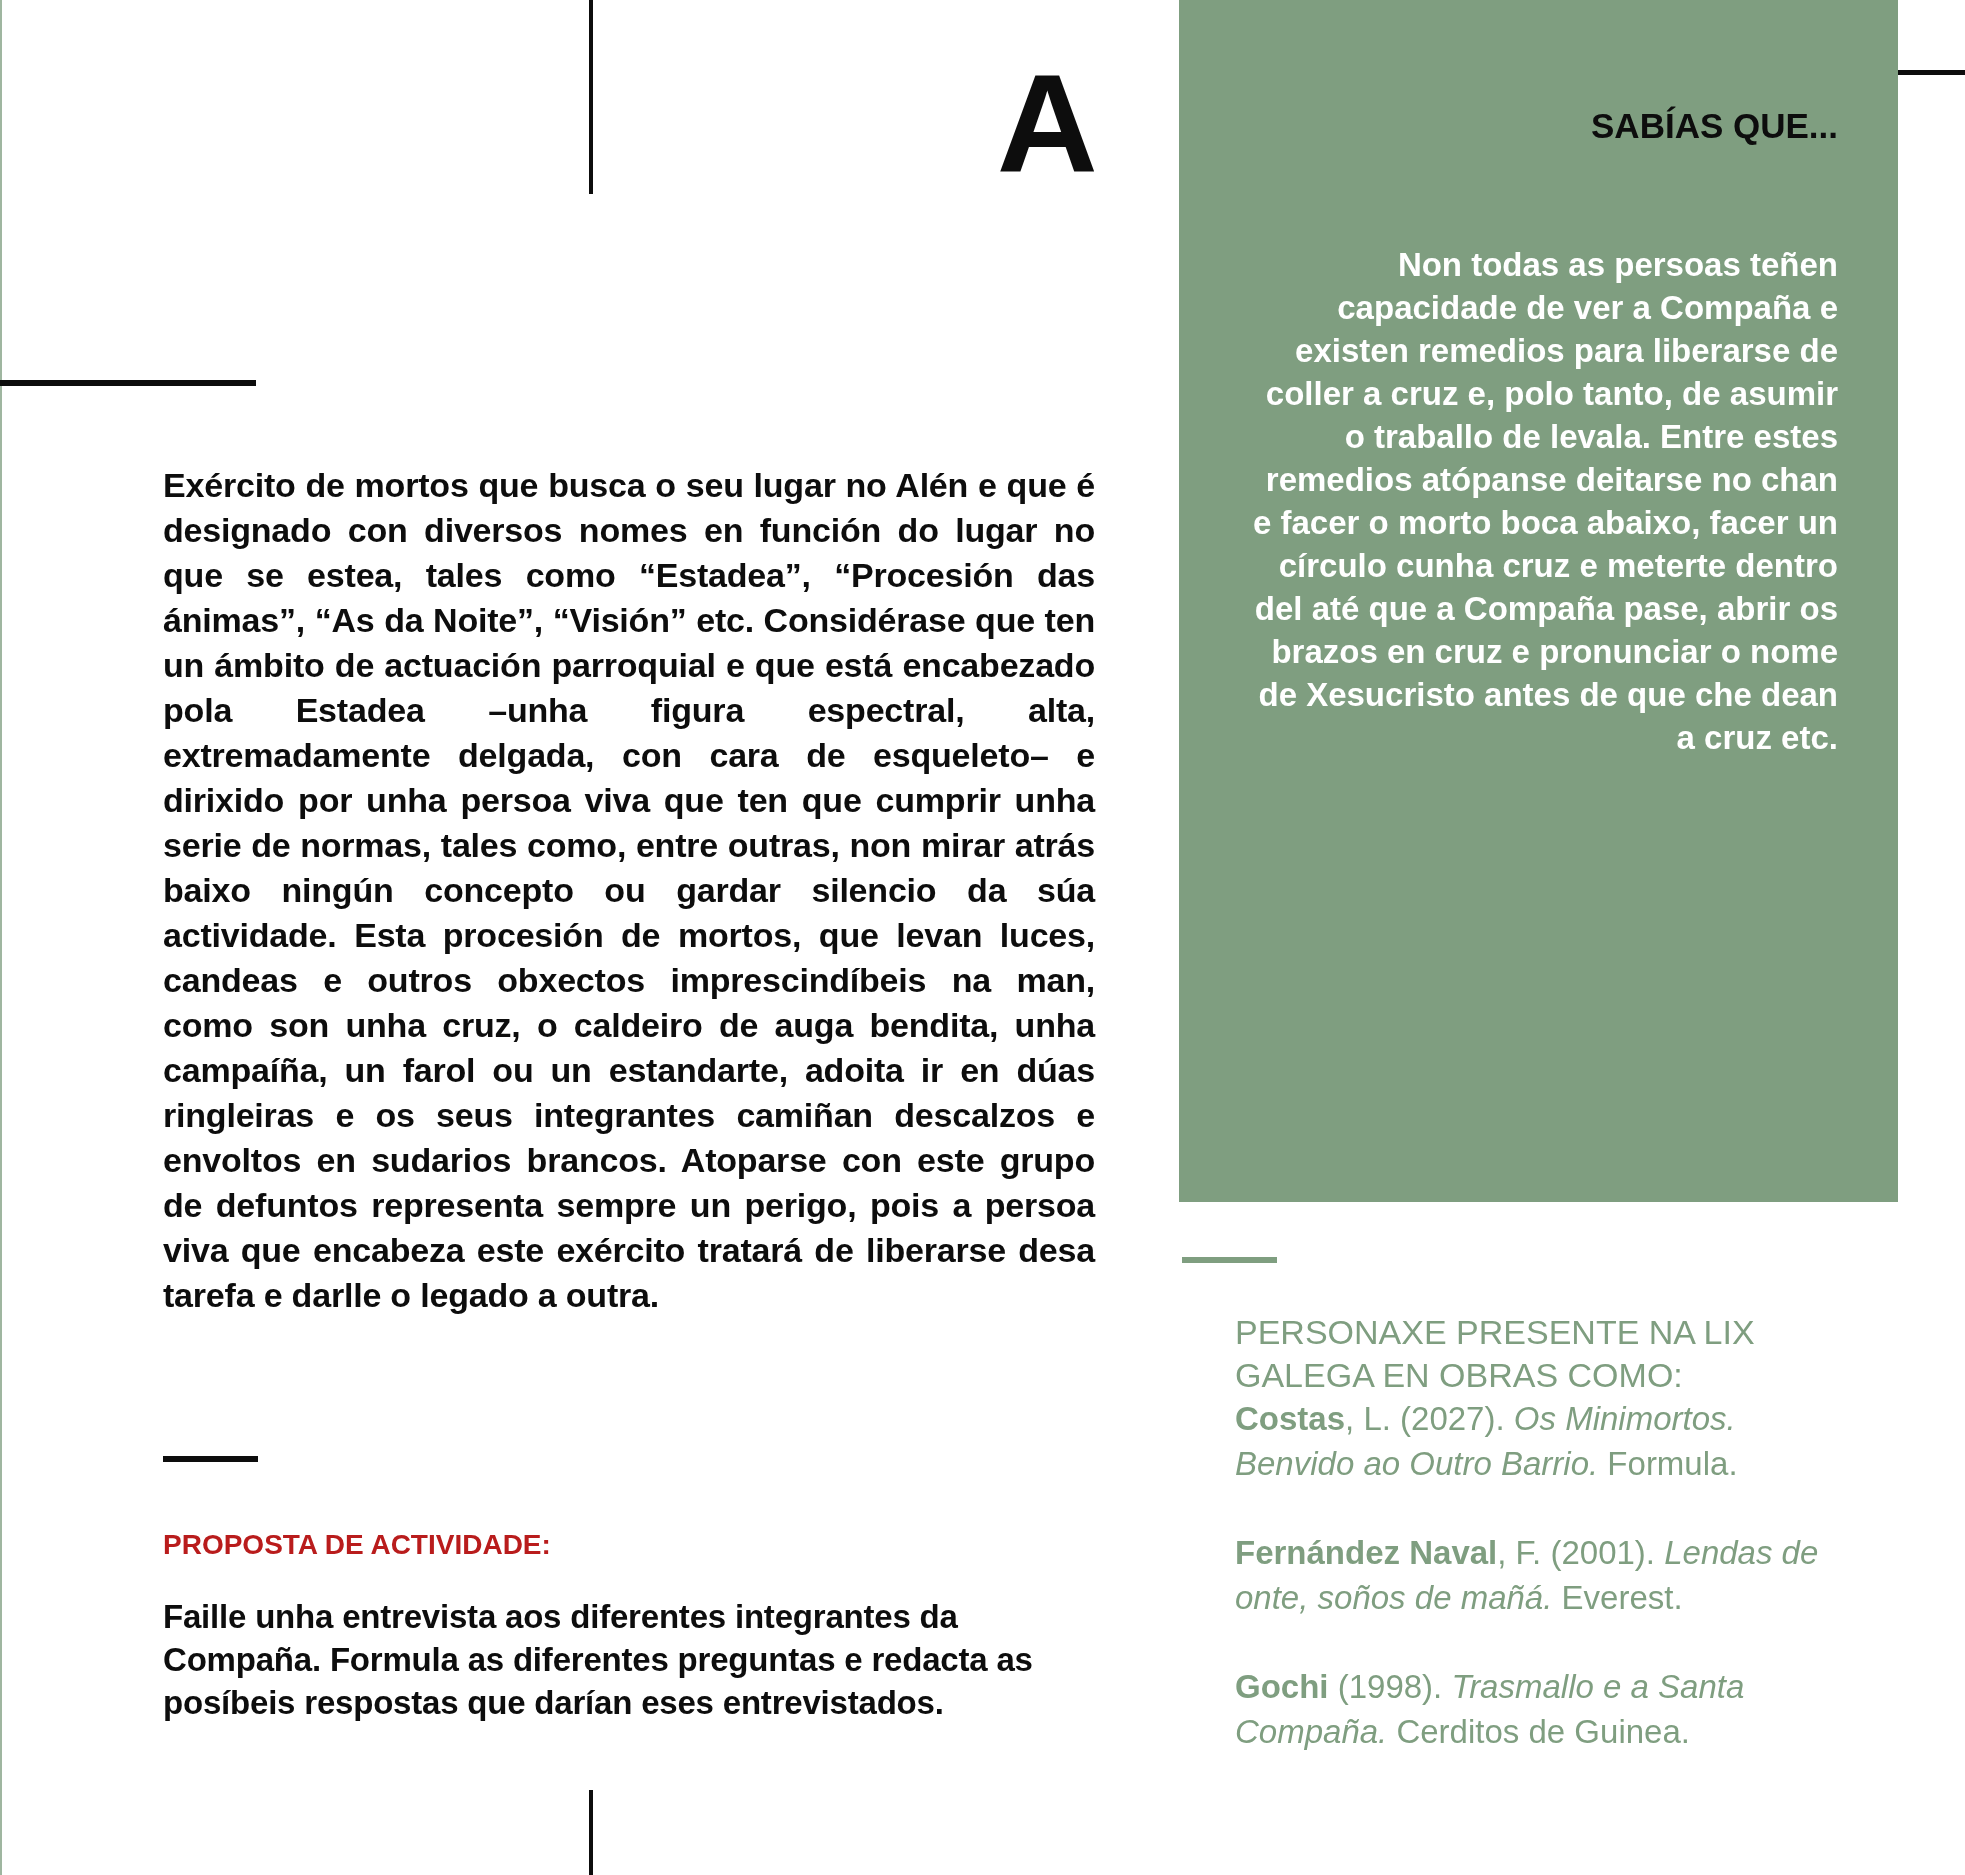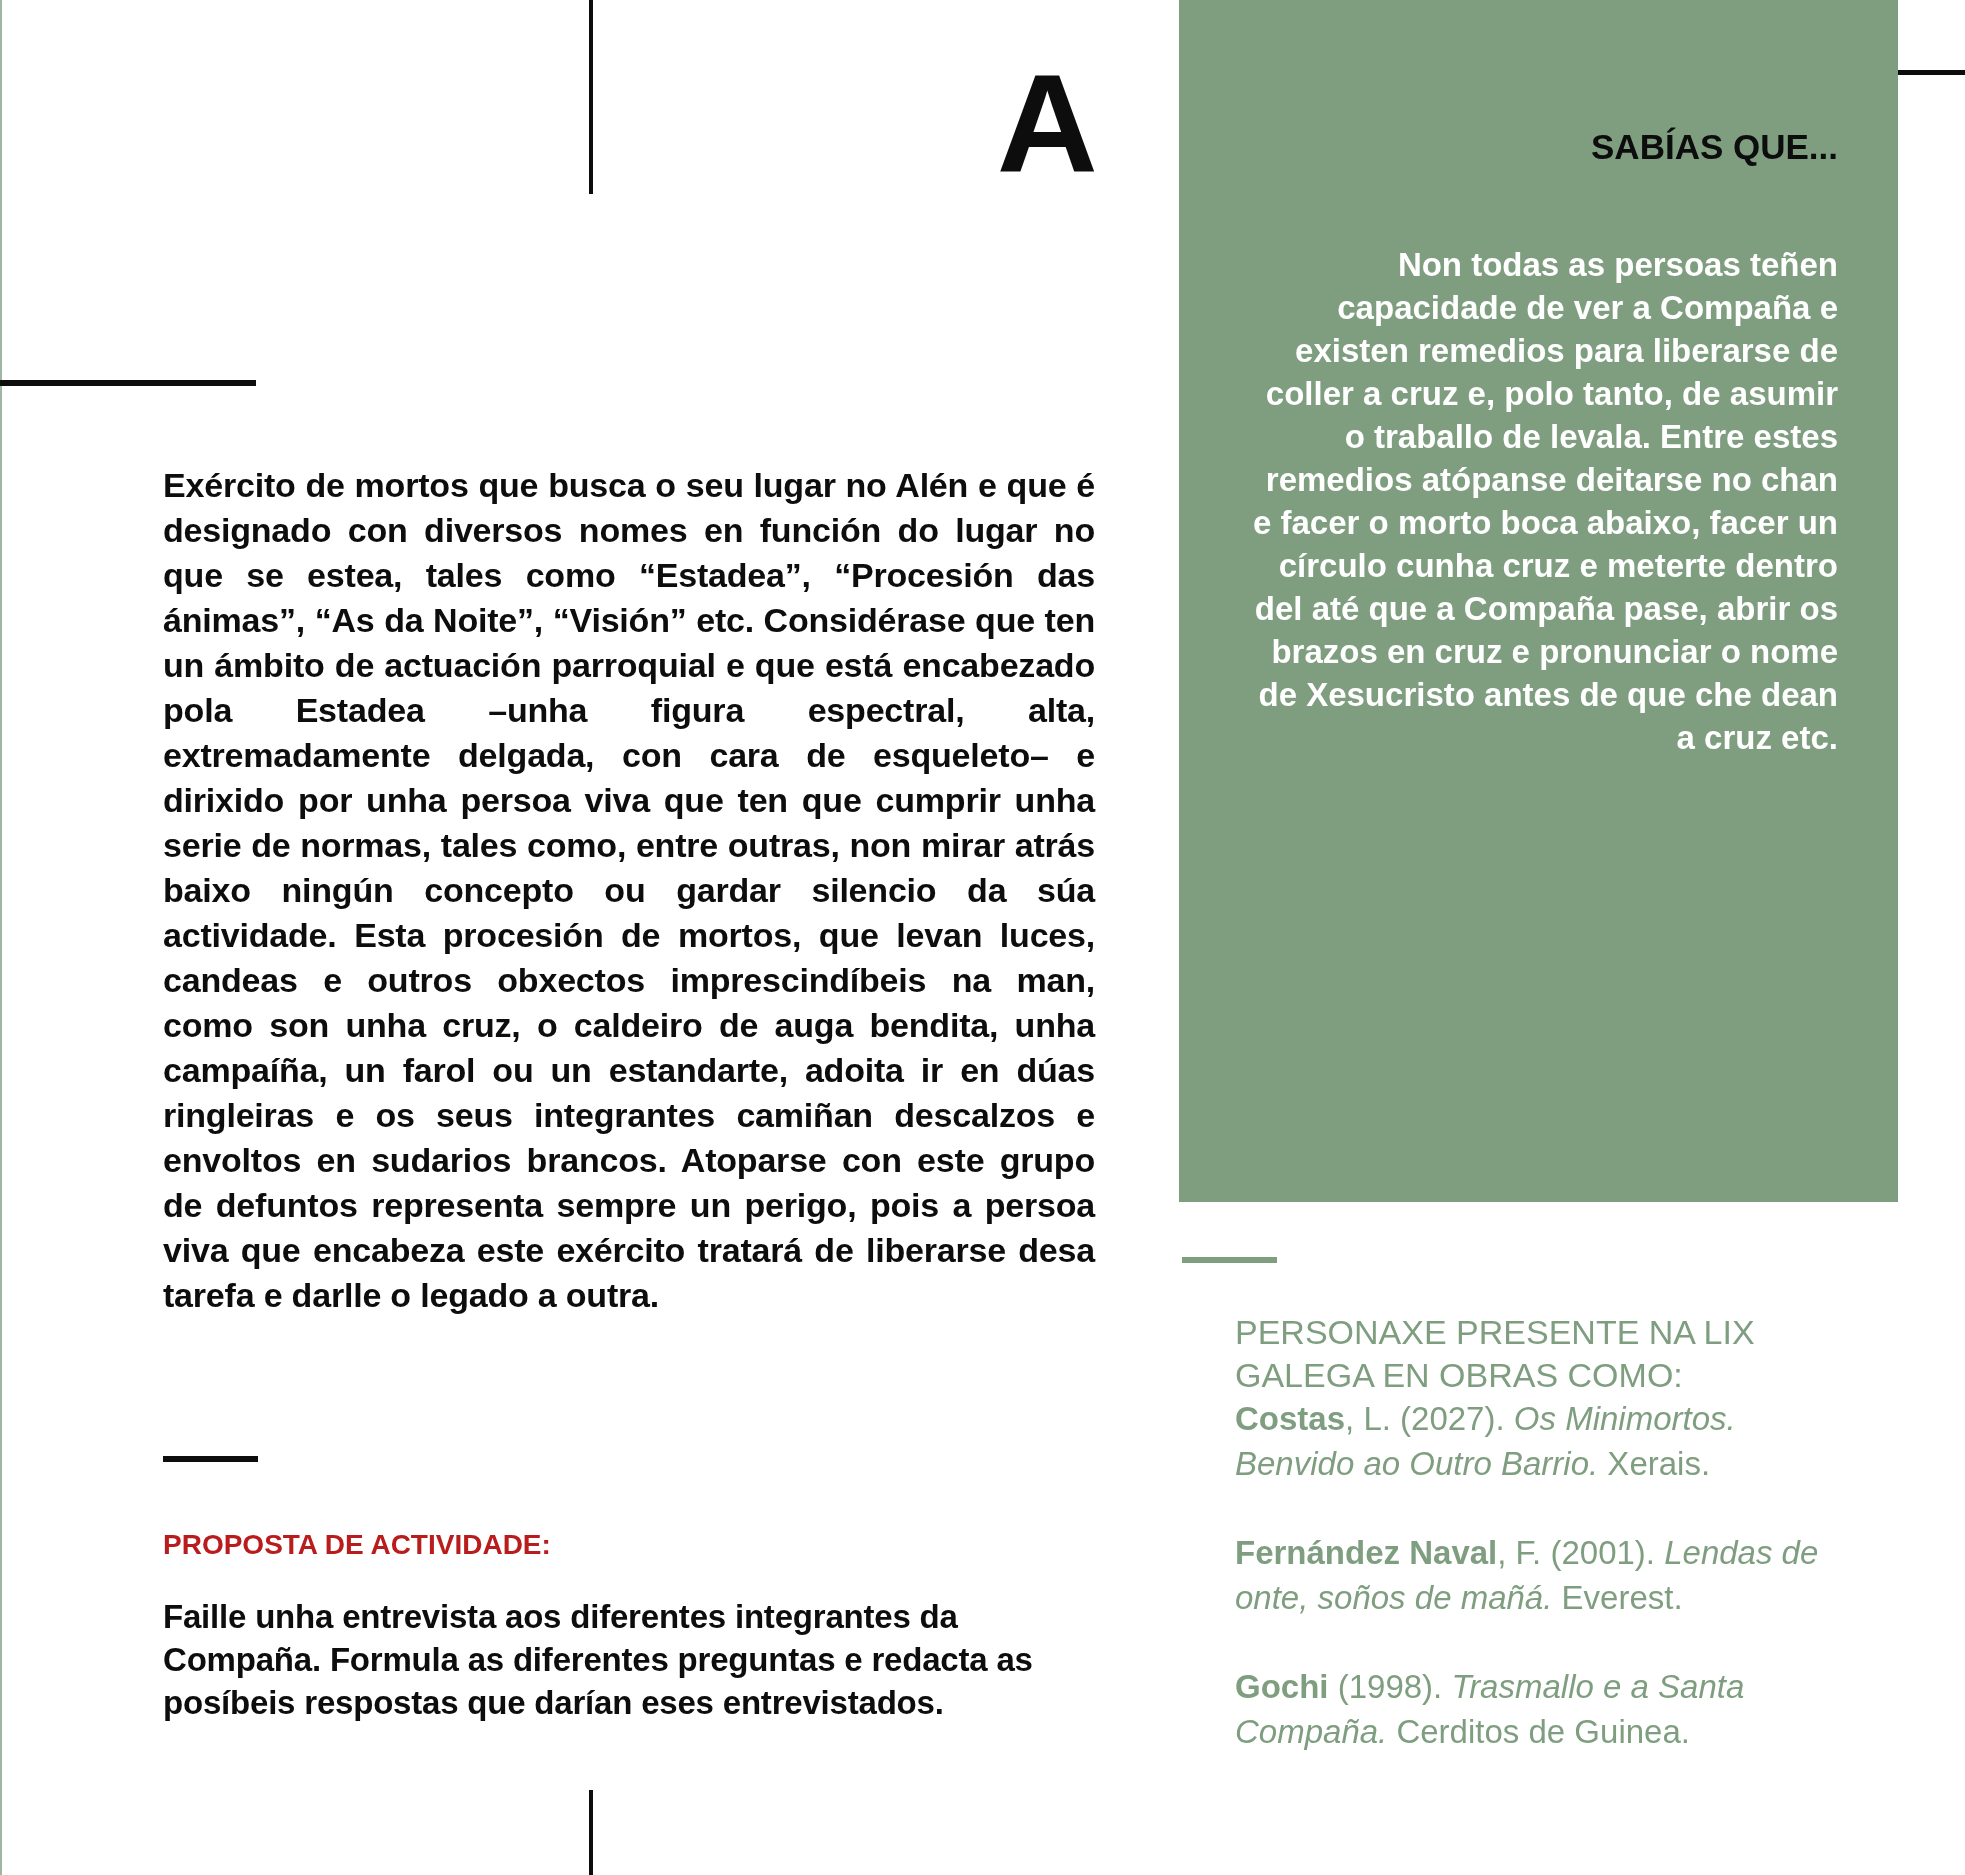--- a/index.html
+++ b/index.html
@@ -79,21 +79,21 @@
     letter-spacing: -0.2px;
     color: #0d0d0d;
   }
 
   
   .did-you-know-box {
     position: absolute; left: 1179px; top: 0; width: 719px; height: 1202px;
     background: #7f9e80;
   }
   .dyk-heading {
-    position: absolute; right: 60px; top: 98px; left: 68px;
+    position: absolute; right: 60px; top: 77px; left: 68px;
     text-align: right;
     font-size: 35px;
     line-height: 39px;
     font-weight: 700;
     color: #0d0d0d;
   }
   .dyk-body {
     position: absolute; right: 60px; top: 210px; left: 72px;
     text-align: right;
     font-size: 33px;
@@ -144,19 +144,19 @@
 
   <div class="did-you-know-box">
     <h2 class="dyk-heading">SABÍAS QUE...</h2>
     <p class="dyk-body">Non todas as persoas teñen capacidade de ver a Compaña e existen remedios para liberarse de coller a cruz e, polo tanto, de asumir o traballo de levala. Entre estes remedios atópanse deitarse no chan e facer o morto boca abaixo, facer un círculo cunha cruz e meterte dentro del até que a Compaña pase, abrir os brazos en cruz e pronunciar o nome de Xesucristo antes de que che dean a cruz etc.</p>
   </div>
 
   <div class="hrule-literature"></div>
   <h2 class="literature-heading">PERSONAXE PRESENTE NA LIX GALEGA EN OBRAS COMO:</h2>
 
   <div class="references">
-    <p class="reference"><span class="seg-author">Costas</span><span>, L. (2027). </span><span class="seg-title">Os Minimortos. Benvido ao Outro Barrio.</span><span> Xerais.</span></p>
+    <p class="reference"><span class="seg-author">Costas</span><span>, L. (2027). </span><span class="seg-title">Os Minimortos. Benvido ao Outro Barrio.</span><span> Formula.</span></p>
     <p class="reference"><span class="seg-author">Fernández Naval</span><span>, F. (2001). </span><span class="seg-title">Lendas de onte, soños de mañá.</span><span> Everest.</span></p>
     <p class="reference"><span class="seg-author">Gochi</span><span> (1998). </span><span class="seg-title">Trasmallo e a Santa Compaña.</span><span> Cerditos de Guinea.</span></p>
   </div>
 
 </div>
 
 
 </body></html>

